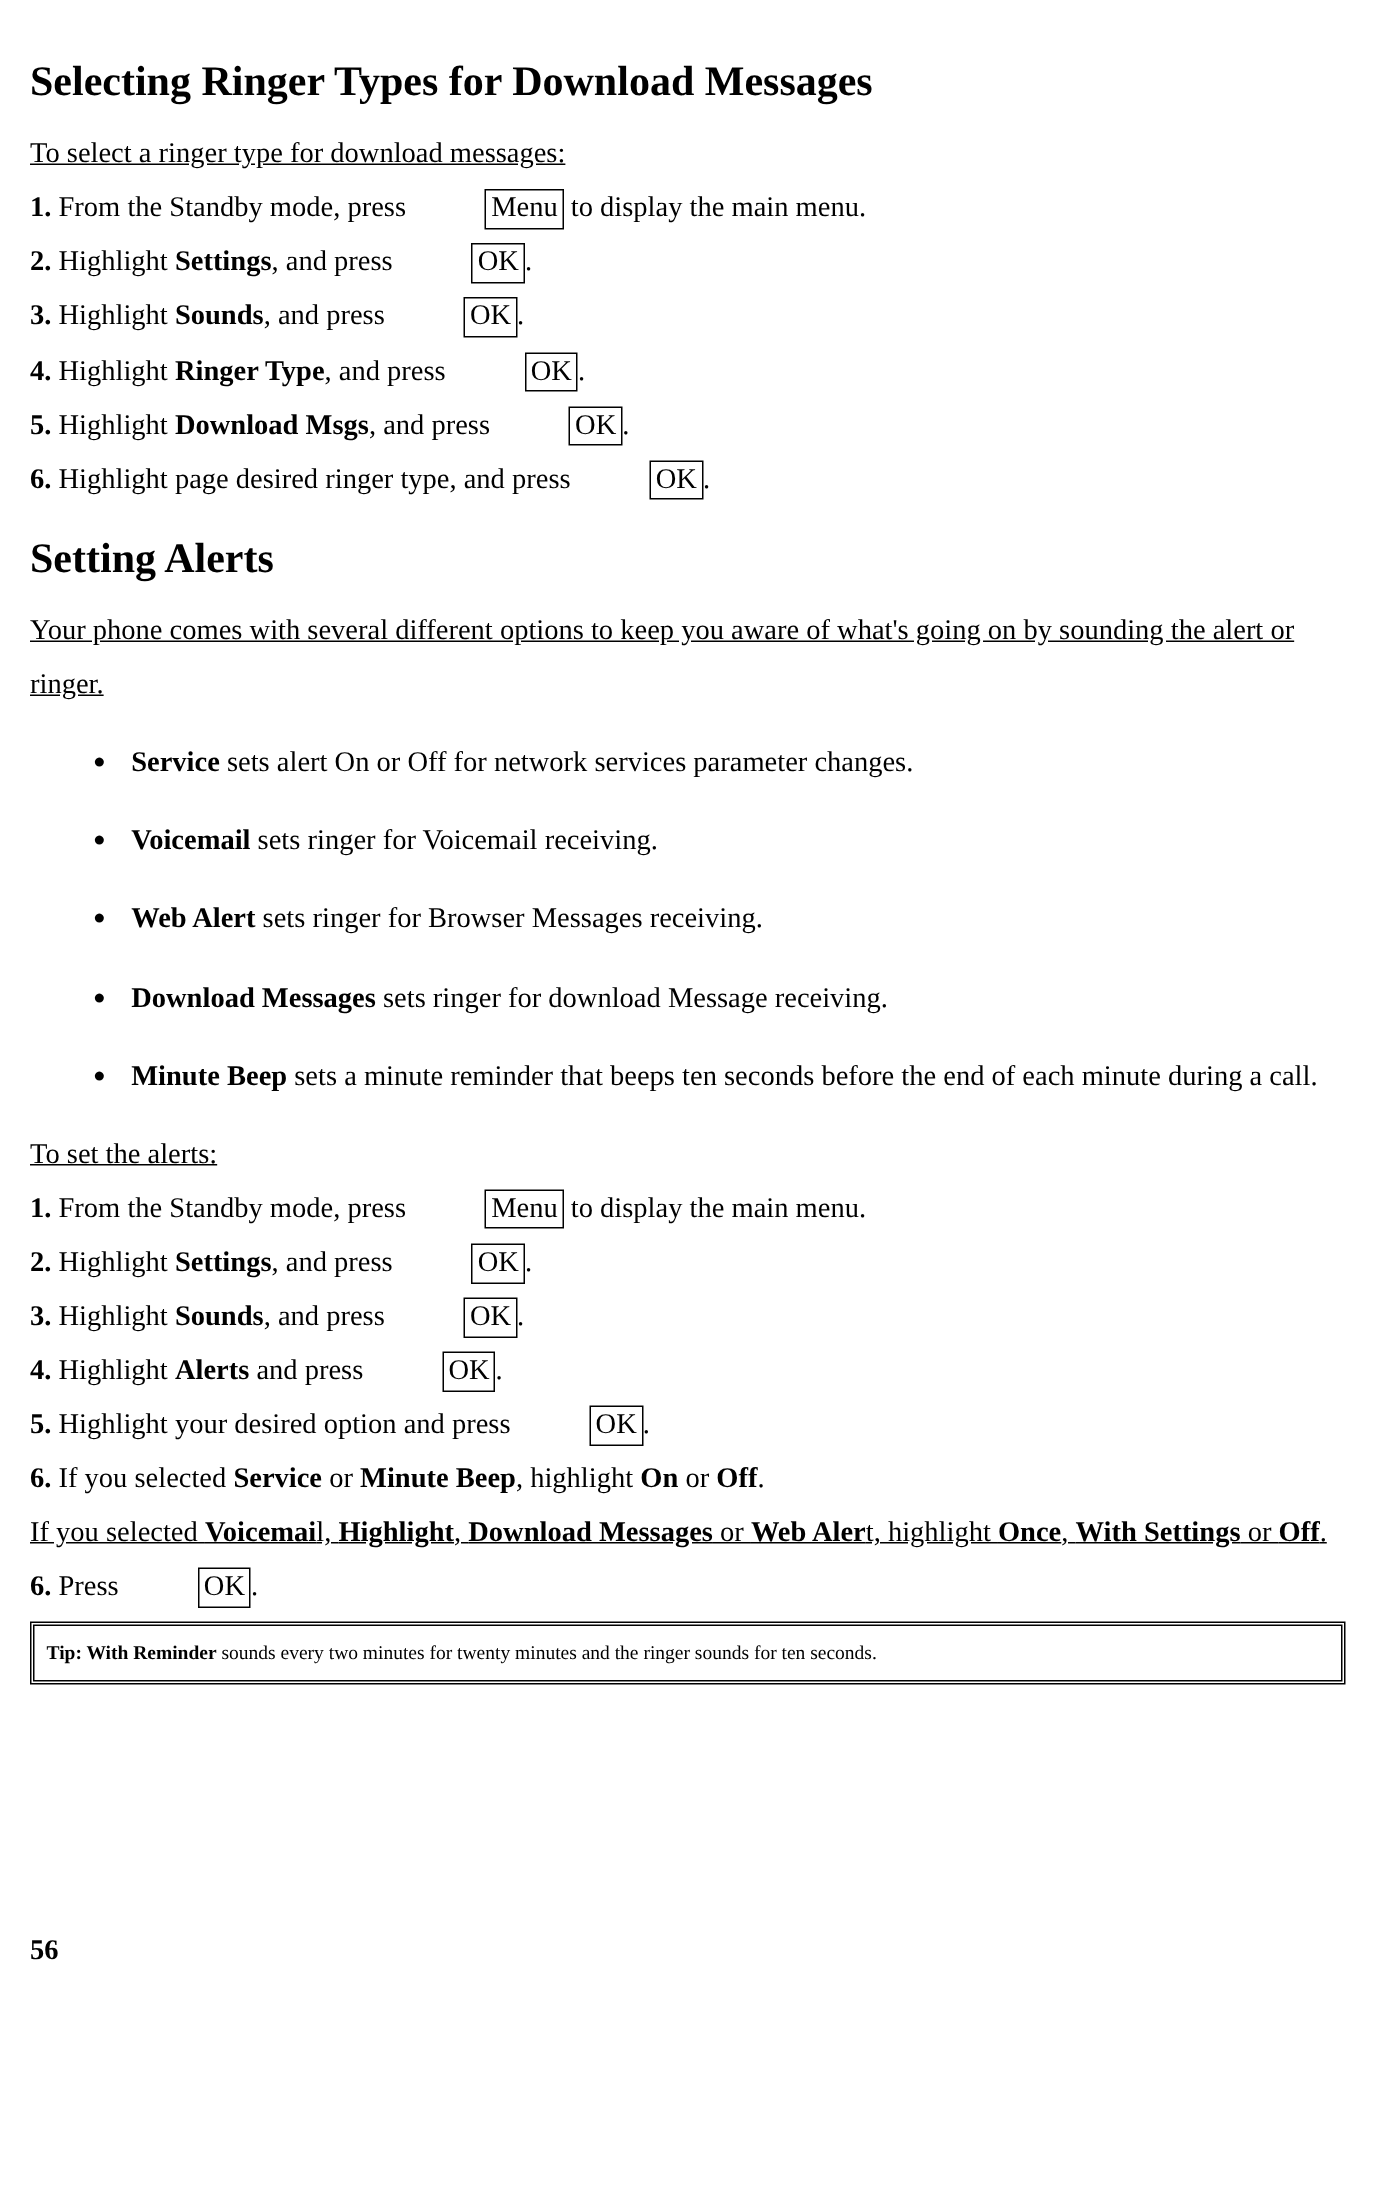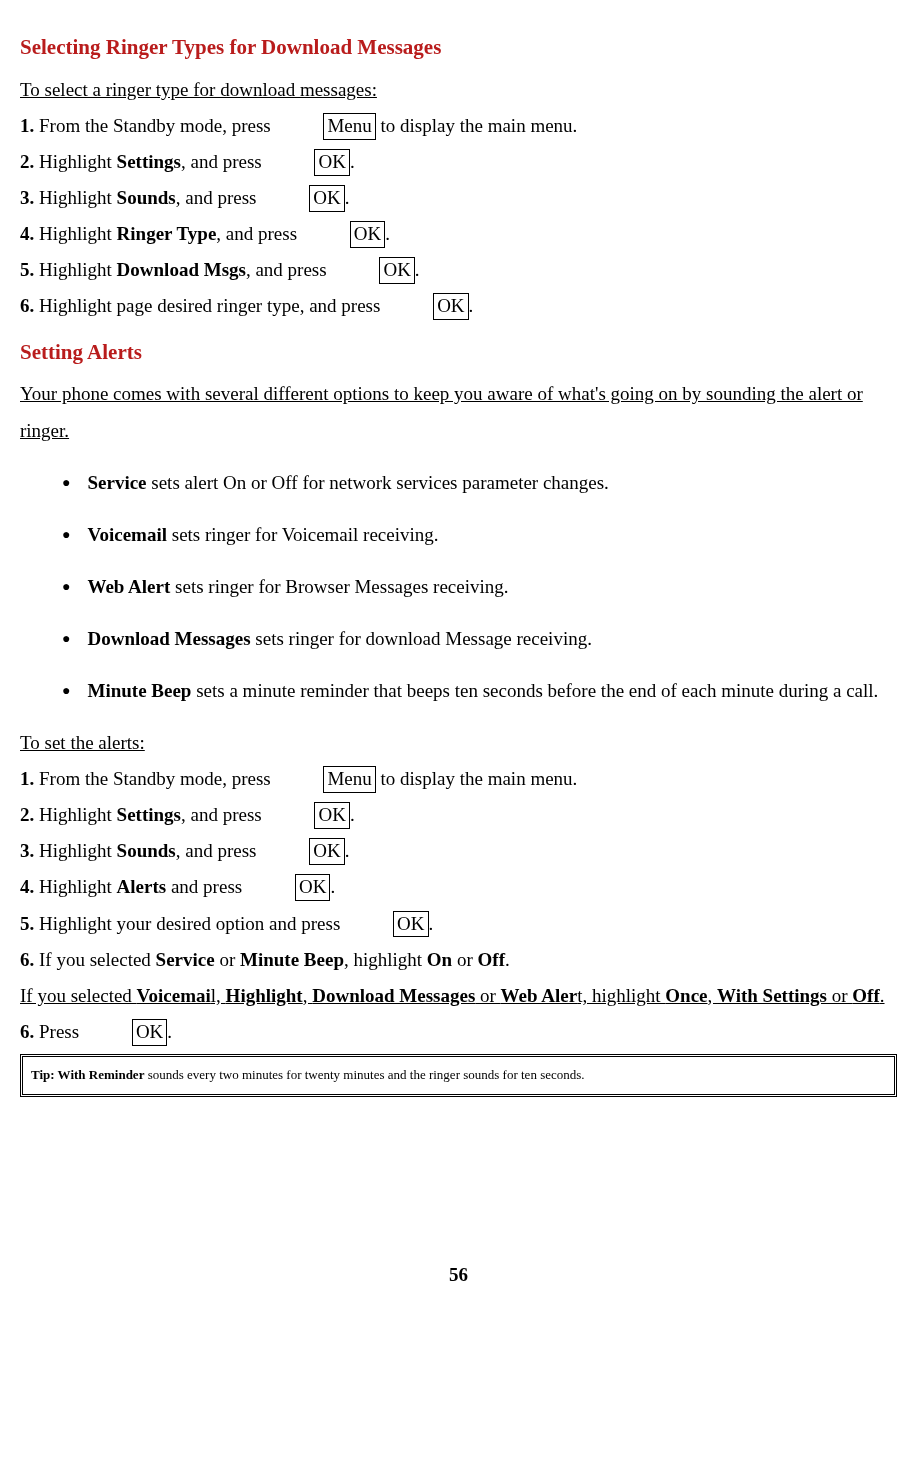--- a/index.html
+++ b/index.html
@@ -5,23 +5,23 @@
     body {
       font-family: Georgia, 'Times New Roman', serif;
       font-size: 19px;
       line-height: 1.9;
       margin: 0;
       padding: 20px 20px 40px 20px;
       max-width: 917px;
       color: #000;
     }
     .heading {
-      color: #b91c1c;
+      color: #000000;
       font-weight: bold;
-      font-size: 21px;
+      font-size: 28px;
       margin-bottom: 4px;
       margin-top: 8px;
     }
     .para {
       margin: 0;
       text-decoration: underline;
     }
     .step {
       margin: 0;
     }
@@ -57,21 +57,20 @@
     }
     .tip-box {
       border: 3px double #000;
       padding: 6px 8px;
       margin-top: 4px;
       font-size: 13px;
       line-height: 1.9;
       text-align: justify;
     }
     .page-num {
-      text-align: center;
       font-weight: bold;
       margin-top: 160px;
       font-size: 19px;
     }
   </style>
 </head>
 <body>
 
 <div class="heading">Selecting Ringer Types for Download Messages</div>
 

